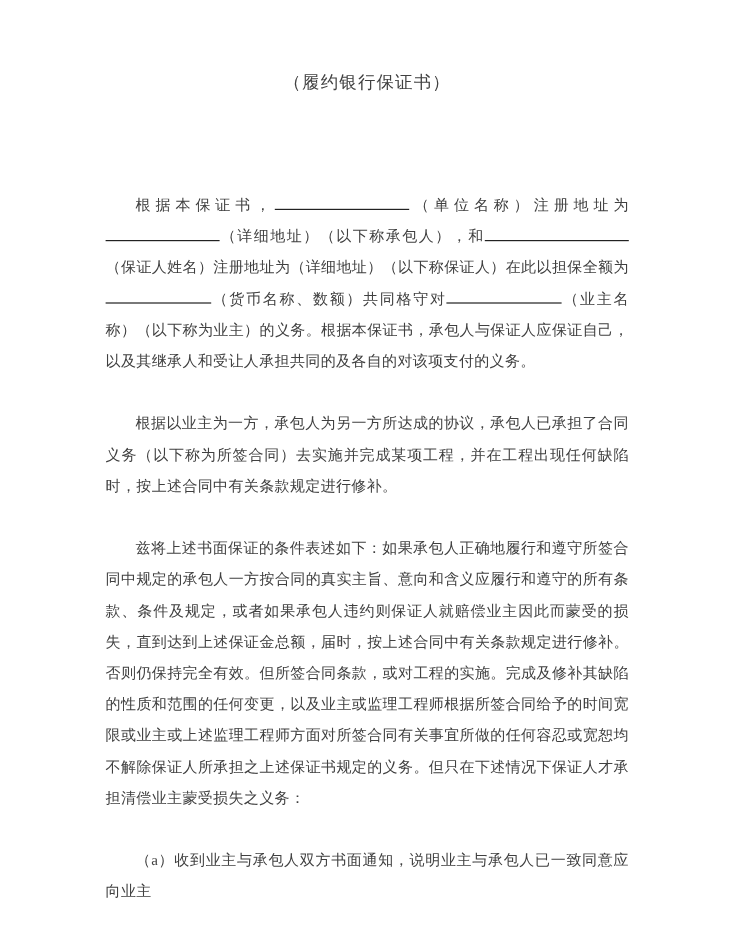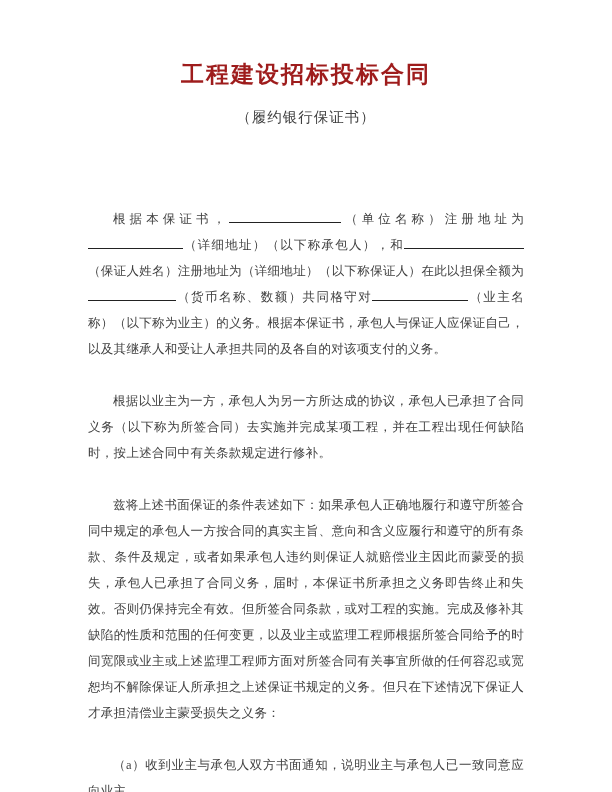--- a/index.html
+++ b/index.html
@@ -51,21 +51,20 @@
     display: inline-block;
     height: 13px;
     border-bottom: 1px solid #222222;
     vertical-align: baseline;
   }
 </style>
 </head>
 <body>
 
 <div class="page">
-  <h1 class="doc-title" style="color: rgb(158, 28, 28);">工程建设招标投标合同</h1>
   <div class="doc-subtitle">（履约银行保证书）</div>
   <div class="doc-body">
       <p class="para"><span>根据本保证书，</span><span class="blank" style="width: 112px;"></span><span>（单位名称）注册地址为</span><span class="blank" style="width: 95px;"></span><span>（详细地址）（以下称承包人），和</span><span class="blank" style="width: 120px;"></span><span>（保证人姓名）注册地址为（详细地址）（以下称保证人）在此以担保全额为</span><span class="blank" style="width: 88px;"></span><span>（货币名称、数额）共同格守对</span><span class="blank" style="width: 96px;"></span><span>（业主名称）（以下称为业主）的义务。根据本保证书，承包人与保证人应保证自己，以及其继承人和受让人承担共同的及各自的对该项支付的义务。</span></p>
       <p class="para"><span>根据以业主为一方，承包人为另一方所达成的协议，承包人已承担了合同义务（以下称为所签合同）去实施并完成某项工程，并在工程出现任何缺陷时，按上述合同中有关条款规定进行修补。</span></p>
-      <p class="para"><span>兹将上述书面保证的条件表述如下：如果承包人正确地履行和遵守所签合同中规定的承包人一方按合同的真实主旨、意向和含义应履行和遵守的所有条款、条件及规定，或者如果承包人违约则保证人就赔偿业主因此而蒙受的损失，承包人已承担了合同义务，届时，本保证书所承担之义务即告终止和失效。否则仍保持完全有效。但所签合同条款，或对工程的实施。完成及修补其缺陷的性质和范围的任何变更，以及业主或监理工程师根据所签合同给予的时间宽限或业主或上述监理工程师方面对所签合同有关事宜所做的任何容忍或宽恕均不解除保证人所承担之上述保证书规定的义务。但只在下述情况下保证人才承担清偿业主蒙受损失之义务：</span></p>
+      <p class="para"><span>兹将上述书面保证的条件表述如下：如果承包人正确地履行和遵守所签合同中规定的承包人一方按合同的真实主旨、意向和含义应履行和遵守的所有条款、条件及规定，或者如果承包人违约则保证人就赔偿业主因此而蒙受的损失，直到达到上述保证金总额，届时，按上述合同中有关条款规定进行修补。否则仍保持完全有效。但所签合同条款，或对工程的实施。完成及修补其缺陷的性质和范围的任何变更，以及业主或监理工程师根据所签合同给予的时间宽限或业主或上述监理工程师方面对所签合同有关事宜所做的任何容忍或宽恕均不解除保证人所承担之上述保证书规定的义务。但只在下述情况下保证人才承担清偿业主蒙受损失之义务：</span></p>
       <p class="para"><span>（a）收到业主与承包人双方书面通知，说明业主与承包人已一致同意应向业主</span></p>
     </div>
 </div>
 
 </body></html>

